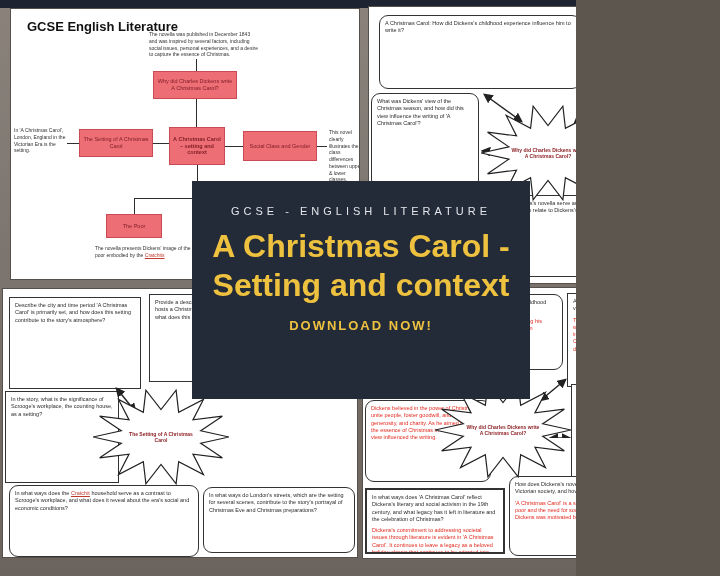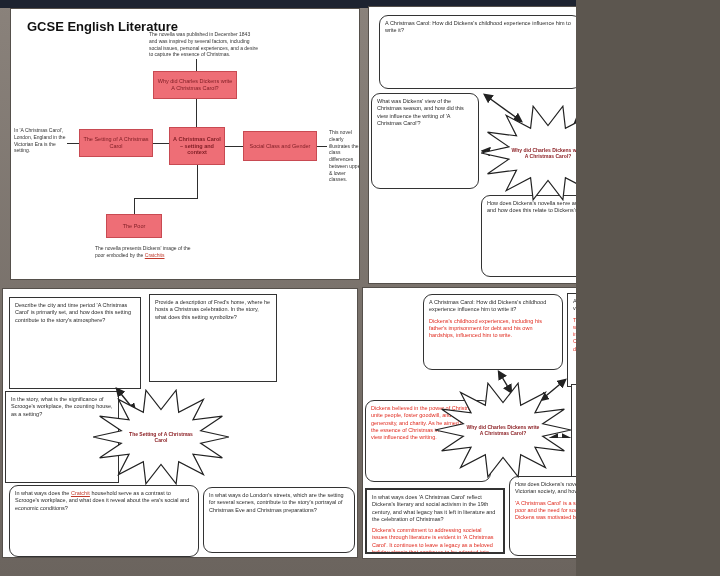--- a/index.html
+++ b/index.html
@@ -167,13 +167,18 @@
     </svg>
 
     <div class="burst" style="left:72px;top:94px;width:136px;height:96px;">
       <svg viewBox="0 0 100 70" preserveAspectRatio="none">
         <polygon vector-effect="non-scaling-stroke" fill="#fff" stroke="#222" stroke-width="1.2" points="100,35 79.2,39.5 95.1,50.2 73.5,47.5 81.2,62.4 63,53 61.1,69.1 50,55 38.9,69.1 37,53 18.8,62.4 26.5,47.5 4.9,50.2 20.8,39.5 0,35 20.8,30.5 4.9,19.8 26.5,22.5 18.8,7.6 37,17 38.9,0.9 50,15 61.1,0.9 63,17 81.2,7.6 73.5,22.5 95.1,19.8 79.2,30.5"></polygon>
       </svg>
       <div class="burst-text">Why did Charles Dickens write A Christmas Carol?</div>
     </div>
   </div>
 
+  <div id="card">
+    <div class="eyebrow">GCSE - ENGLISH LITERATURE</div>
+    <div class="title">A Christmas Carol - Setting and context</div>
+    <div class="cta">DOWNLOAD NOW!</div>
+  </div>
 </div>
 
 </body></html>

